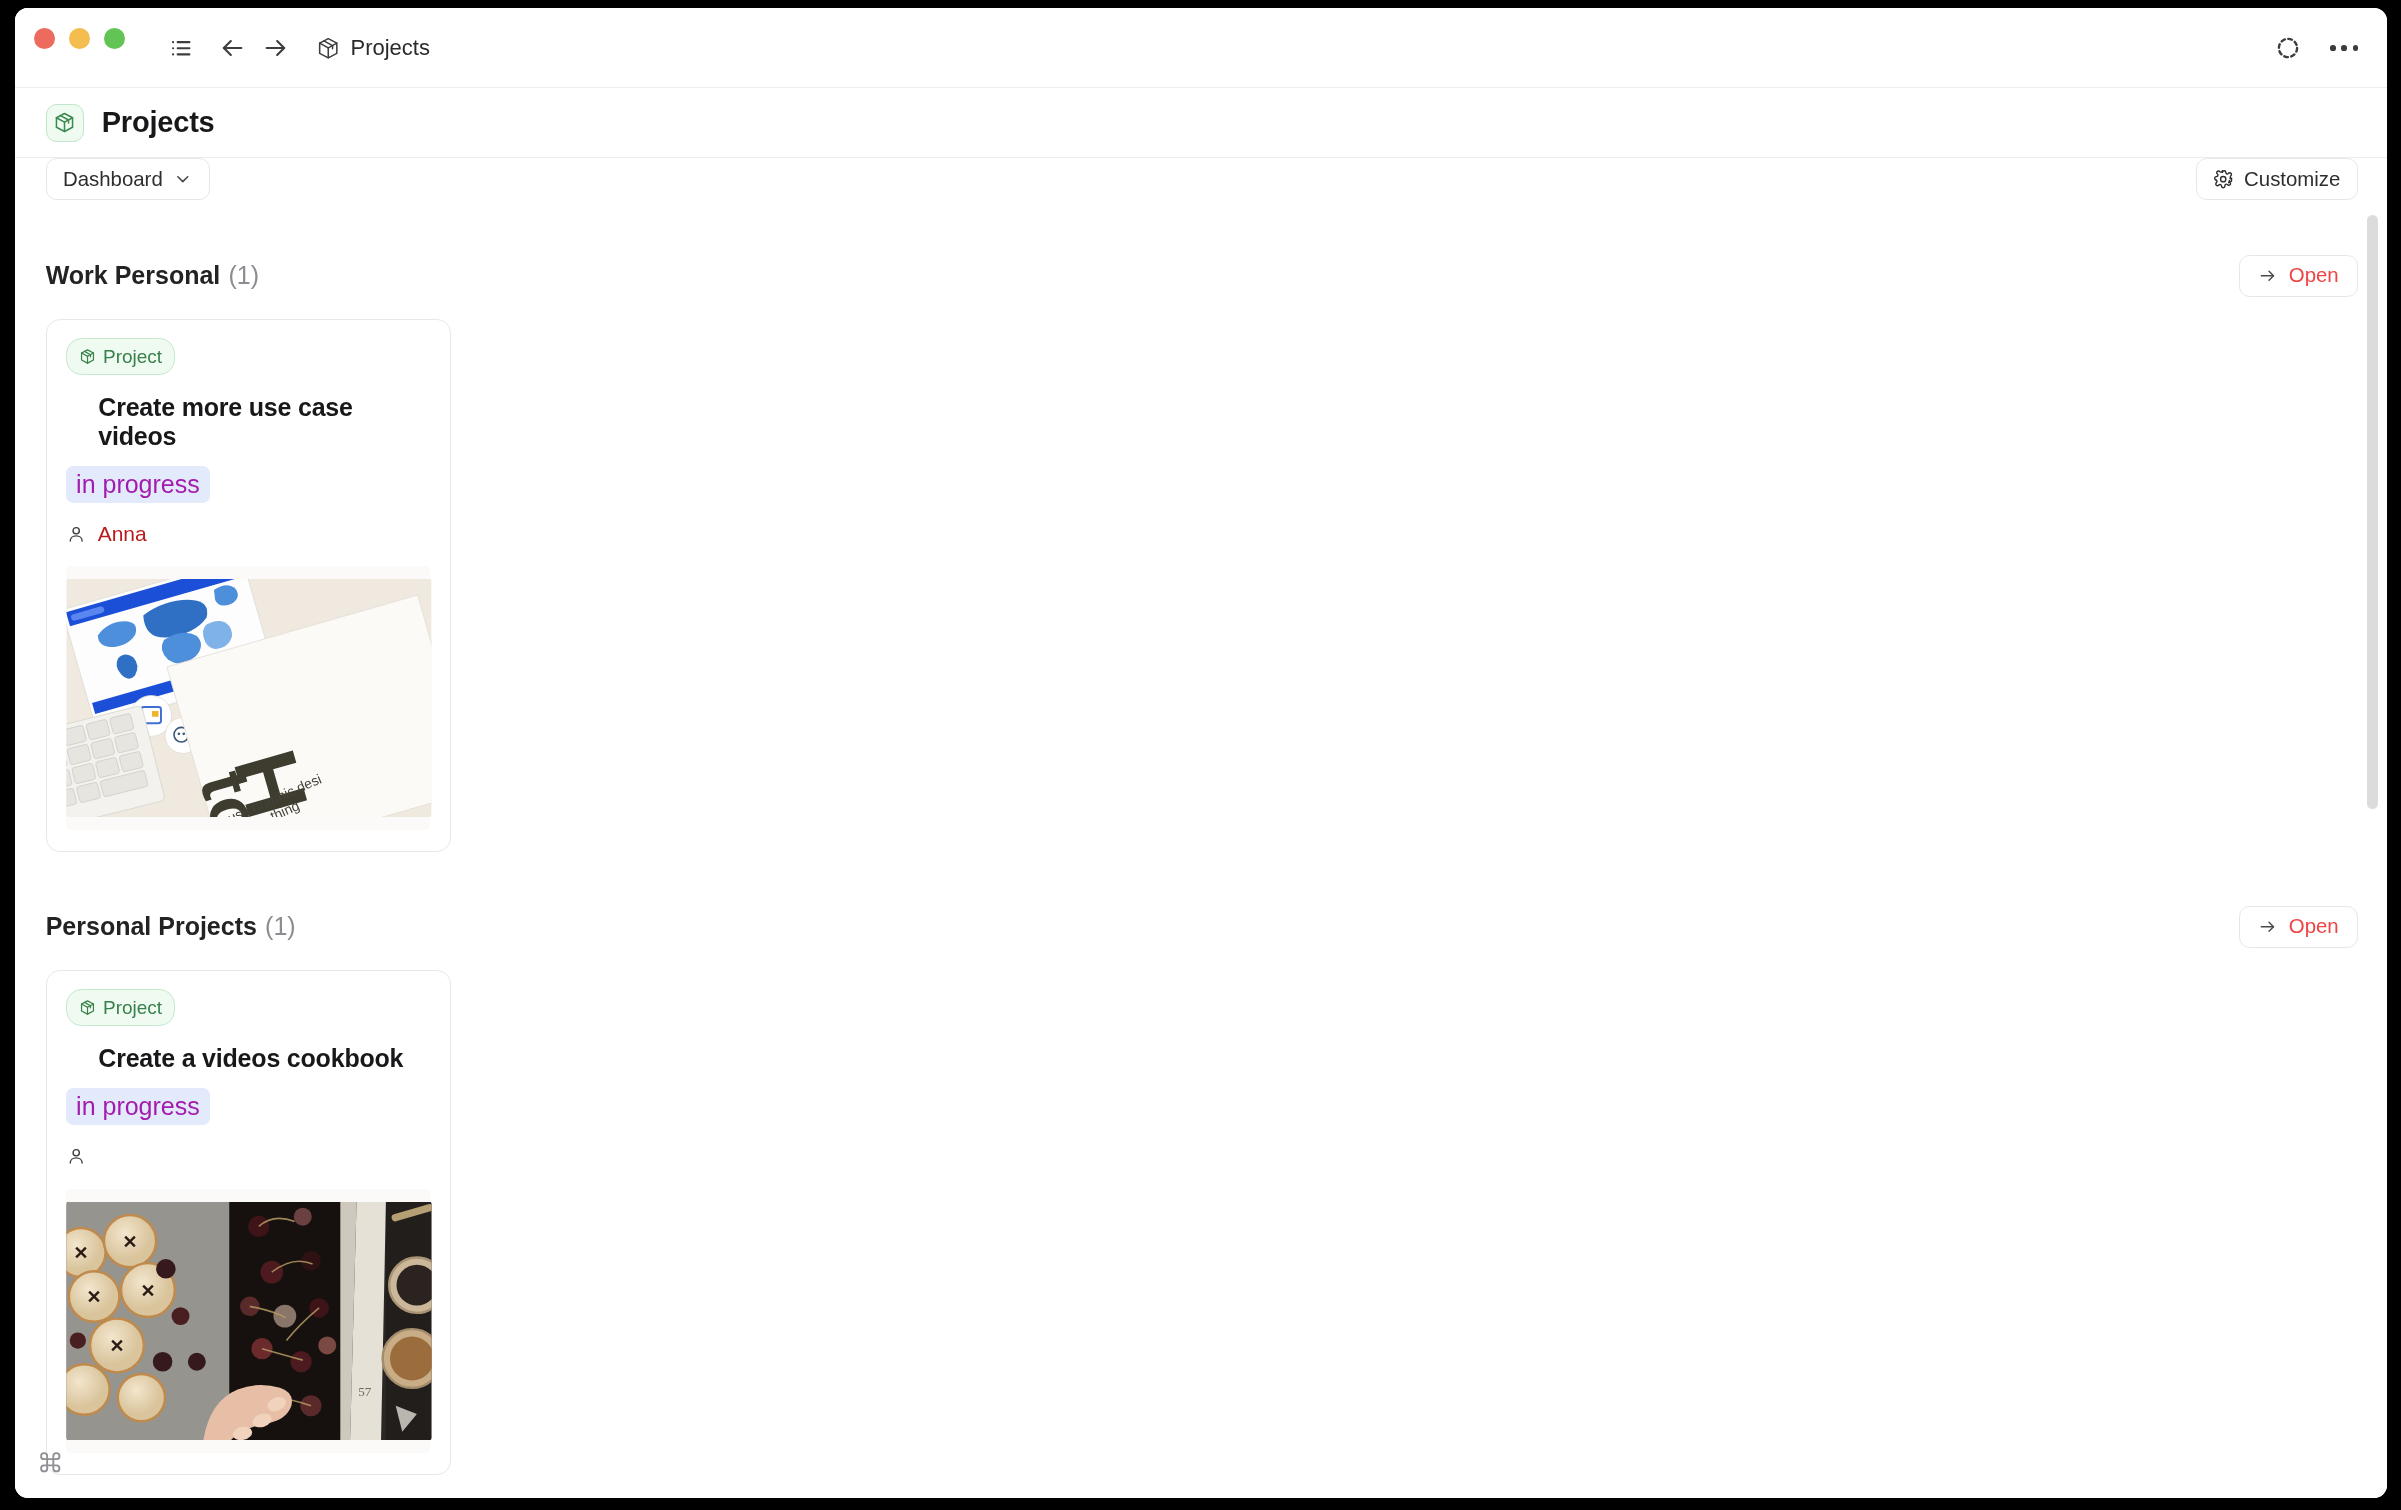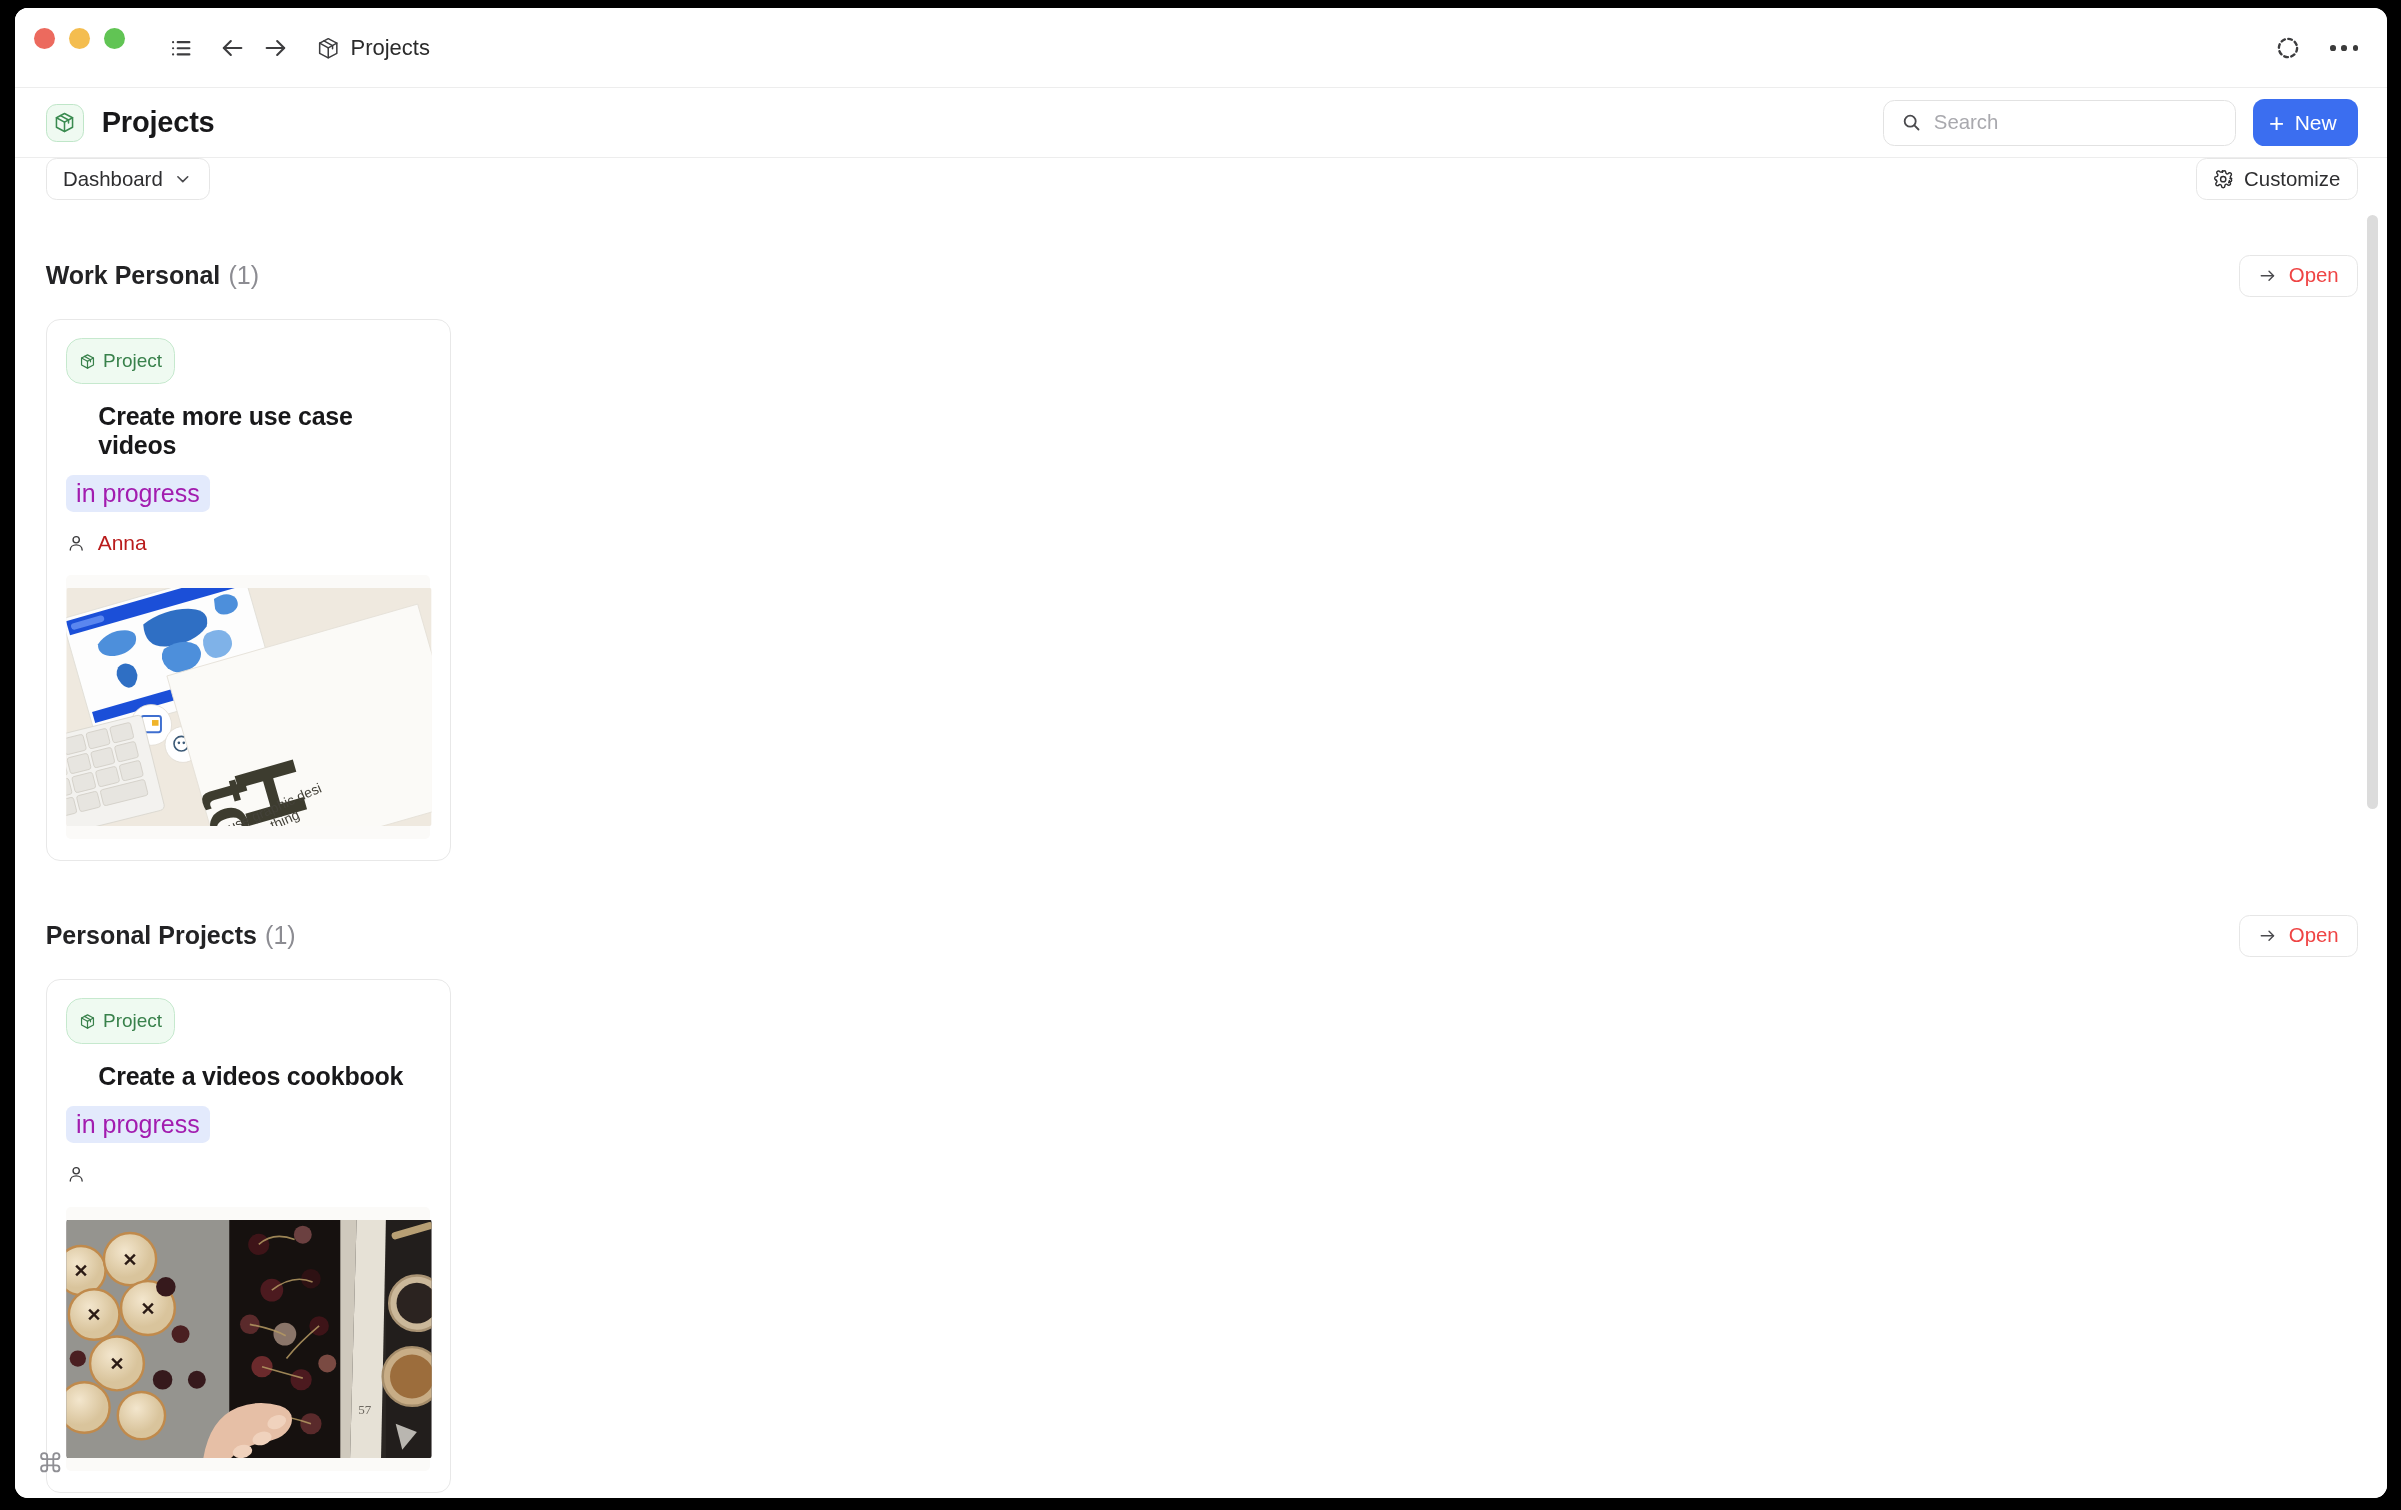--- a/index.html
+++ b/index.html
@@ -170,21 +170,21 @@
   .card {
     width: 405px;
     border: 1.2px solid #e8e8e8;
     border-radius: 14px;
     background: #fff;
     padding: 18px 19.6px 21px 19.6px;
     cursor: pointer;
   }
   .type-badge {
     display: inline-flex; align-items: center; gap: 7.3px;
-    height: 46px; padding: 0 11.4px;
+    height: 37px; padding: 0 11.4px;
     border-radius: 15.5px;
     background: #effaf1; border: 1.2px solid #c6e9ce;
     color: #38814b; font-size: 19px;
   }
   .card-title {
     font-size: 25px; font-weight: bold; color: #18181a;
     margin-top: 18px; letter-spacing: -0.2px; margin-left: 32px;
   }
   .status-badge {
     display: inline-block; margin-top: 14.7px;
@@ -302,35 +302,20 @@
           <svg width="23" height="23" viewBox="0 0 24 24" fill="none" stroke="#3a8b50" stroke-width="1.6" stroke-linecap="round" stroke-linejoin="round">
             <path d="M12 2.6 20.4 7v10L12 21.4 3.6 17V7z"></path>
             <path d="M3.6 7 12 11.6 20.4 7"></path>
             <path d="M12 11.6V21.4"></path>
             <path d="M7.8 4.8 16.2 9.4v3"></path>
           </svg>
         </div>
         <div class="page-title">Projects</div>
       </div>
 
-      <div class="header-right">
-        <div class="search-box">
-          <span>
-            <svg width="21" height="21" viewBox="0 0 24 24" fill="none" stroke="#4a4a4e" stroke-width="2.1" stroke-linecap="round">
-              <circle cx="10.5" cy="10.5" r="6.3"></circle>
-              <line x1="15.3" y1="15.3" x2="20" y2="20"></line>
-            </svg>
-          </span>
-          <input type="text" placeholder="Search" style="">
-        </div>
-        <button class="new-btn">
-          <span class="plus">+</span>
-          <span>New</span>
-        </button>
-      </div>
     </div>
 
     <div class="toolbar">
       <button class="pill">
         <span>Dashboard</span>
         <span>
           <svg width="19.6" height="19.6" viewBox="0 0 24 24" fill="none" stroke="#4a4a4e" stroke-width="2" stroke-linecap="round" stroke-linejoin="round">
             <polyline points="6,9.5 12,15.5 18,9.5"></polyline>
           </svg>
         </span>

